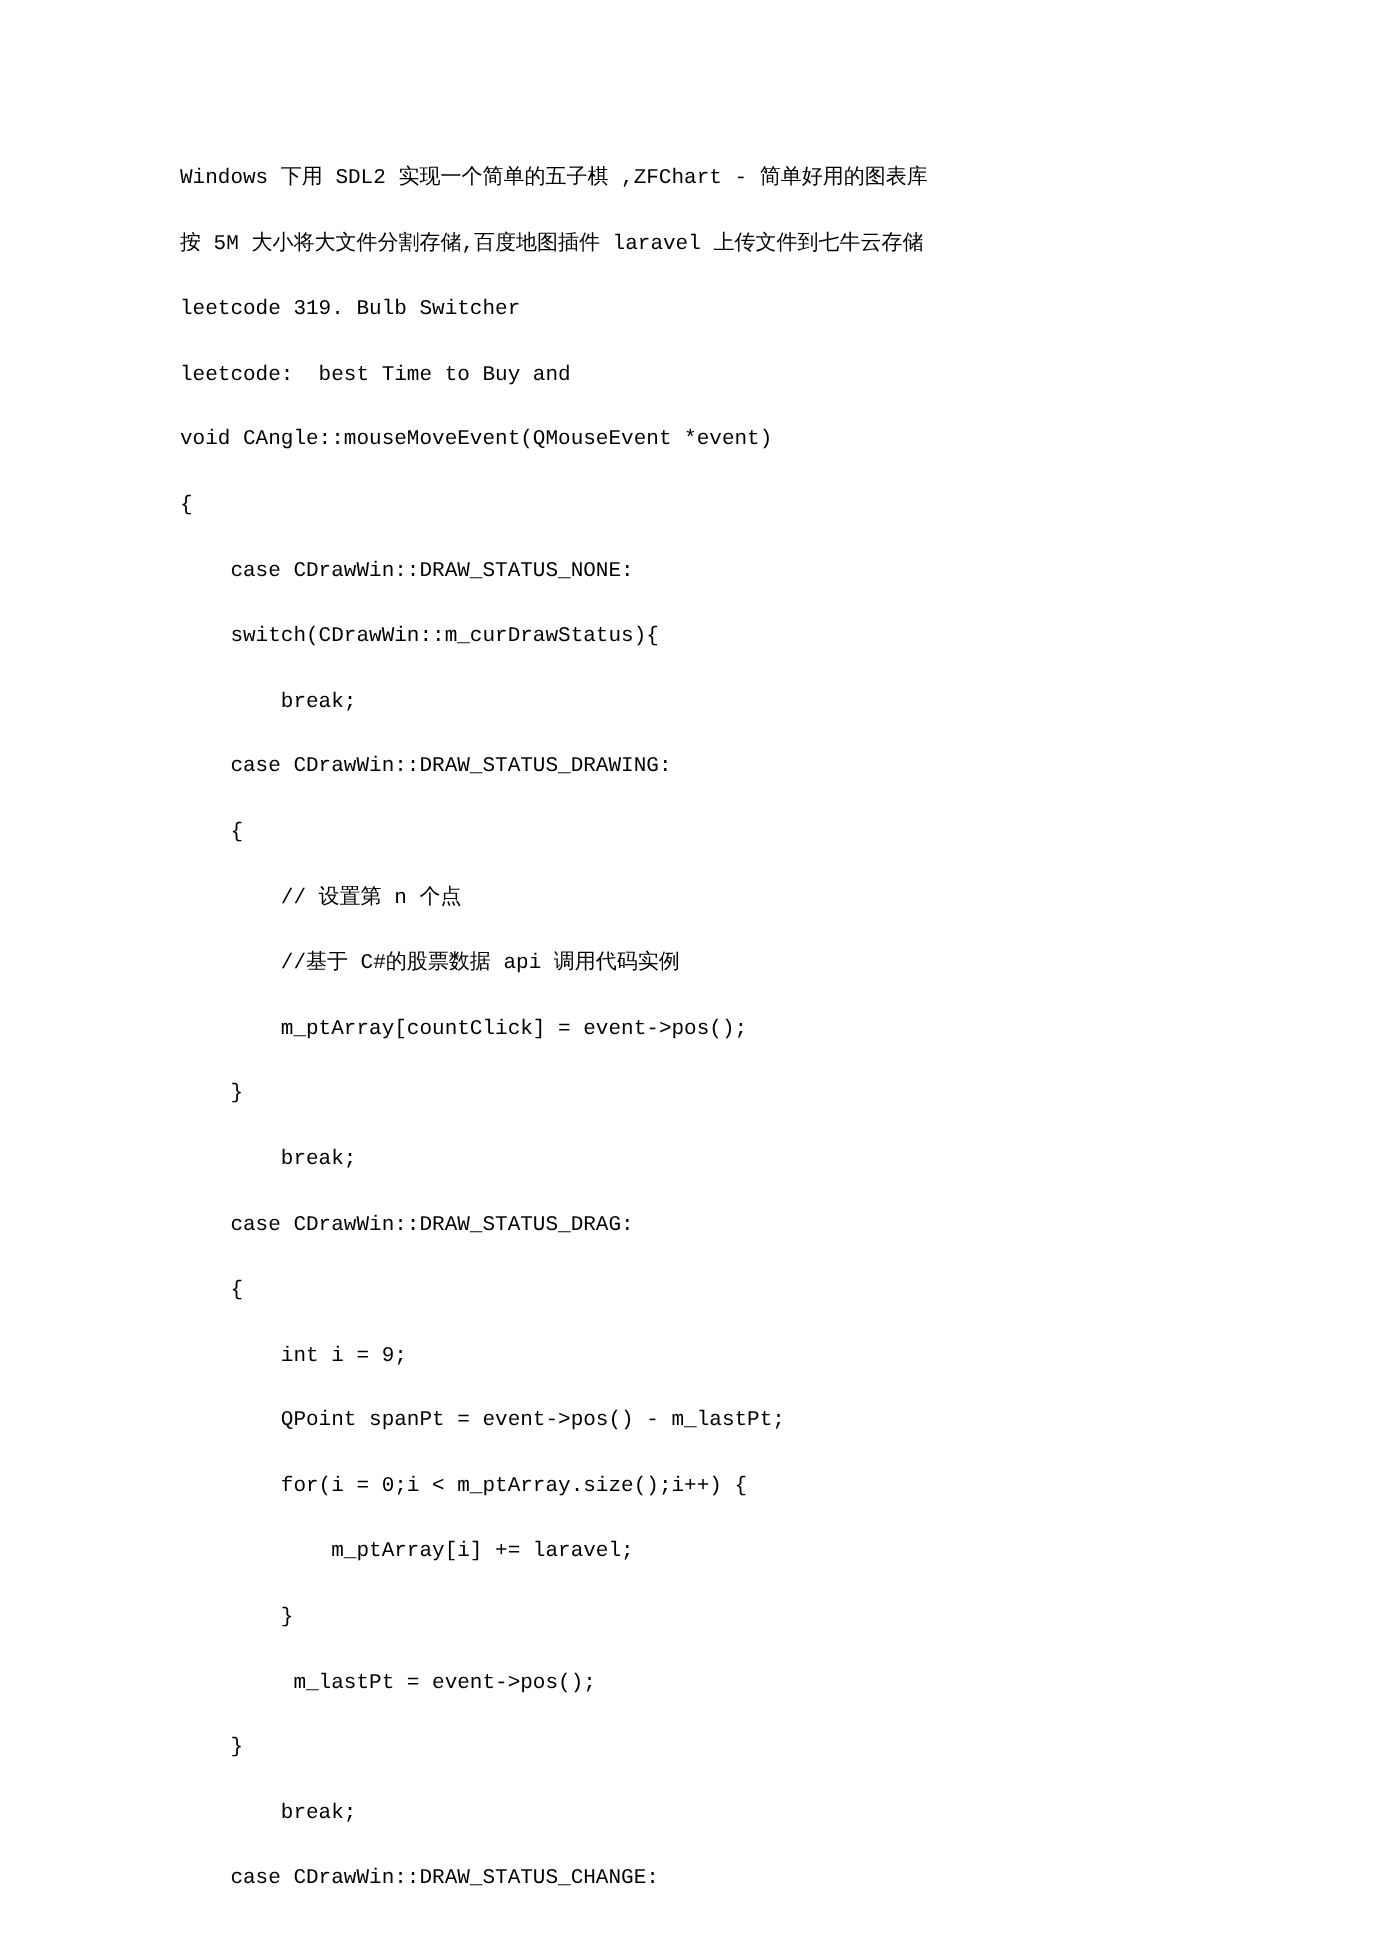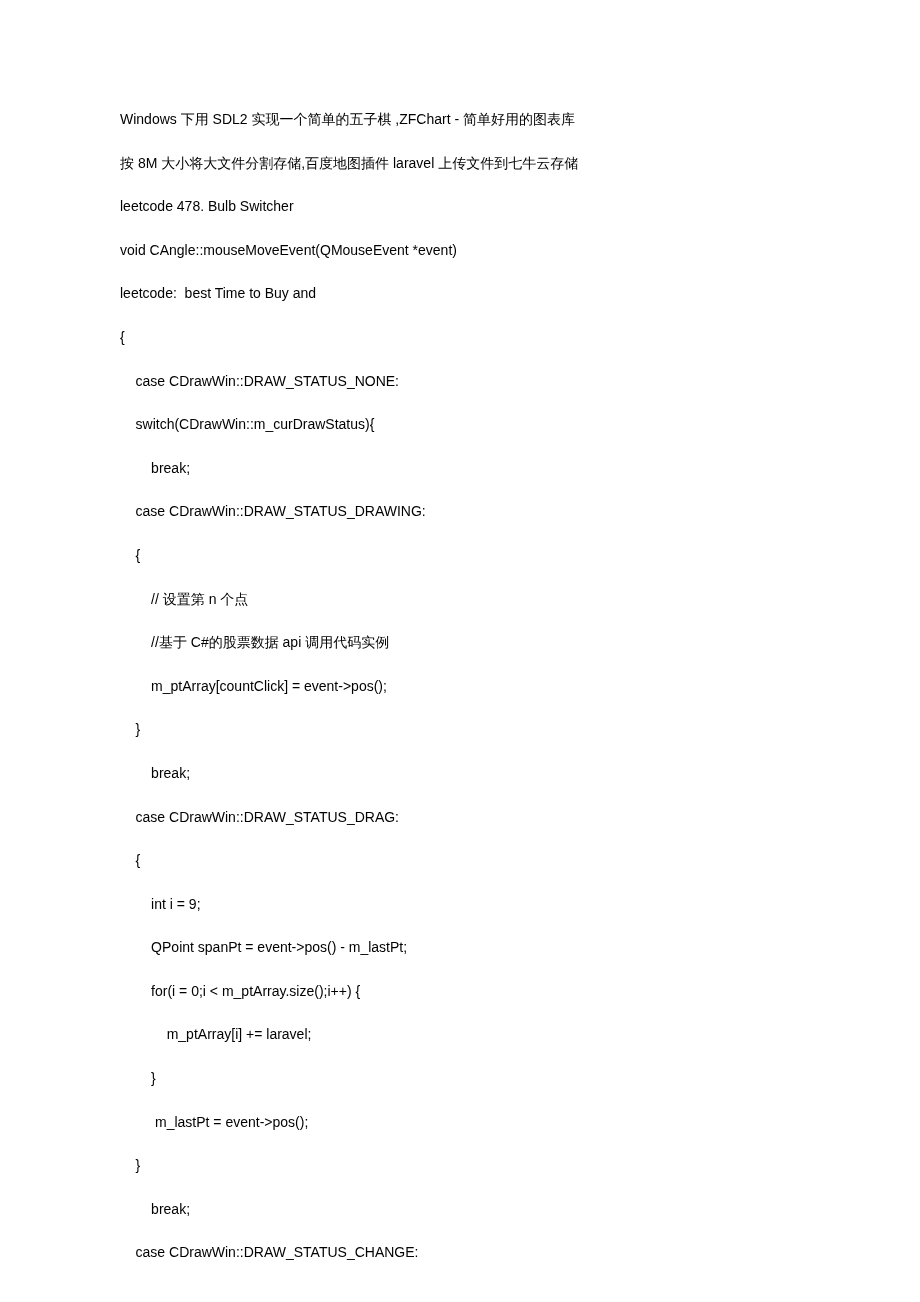--- a/index.html
+++ b/index.html
@@ -12,33 +12,33 @@
   .page {
     padding: 110px 120px 60px 120px;
     box-sizing: border-box;
     width: 920px;
   }
   .line {
     font-size: 14px;
     line-height: 1.4;
     margin-bottom: 24px;
     white-space: pre;
-    font-family: Liberation Sans, sans-serif;
+    font-family: Liberation Mono, monospace;
     color: #000;
   }
 </style>
 </head>
 <body>
 
 <div class="page">
   <div class="line">Windows 下用 SDL2 实现一个简单的五子棋 ,ZFChart - 简单好用的图表库</div>
-  <div class="line">按 8M 大小将大文件分割存储,百度地图插件 laravel 上传文件到七牛云存储</div>
-  <div class="line">leetcode 478. Bulb Switcher</div>
+  <div class="line">按 5M 大小将大文件分割存储,百度地图插件 laravel 上传文件到七牛云存储</div>
+  <div class="line">leetcode 319. Bulb Switcher</div>
+  <div class="line">leetcode:  best Time to Buy and</div>
   <div class="line">void CAngle::mouseMoveEvent(QMouseEvent *event)</div>
-  <div class="line">leetcode:  best Time to Buy and</div>
   <div class="line">{</div>
   <div class="line">    case CDrawWin::DRAW_STATUS_NONE:</div>
   <div class="line">    switch(CDrawWin::m_curDrawStatus){</div>
   <div class="line">        break;</div>
   <div class="line">    case CDrawWin::DRAW_STATUS_DRAWING:</div>
   <div class="line">    {</div>
   <div class="line">        // 设置第 n 个点</div>
   <div class="line">        //基于 C#的股票数据 api 调用代码实例</div>
   <div class="line">        m_ptArray[countClick] = event-&gt;pos();</div>
   <div class="line">    }</div>

